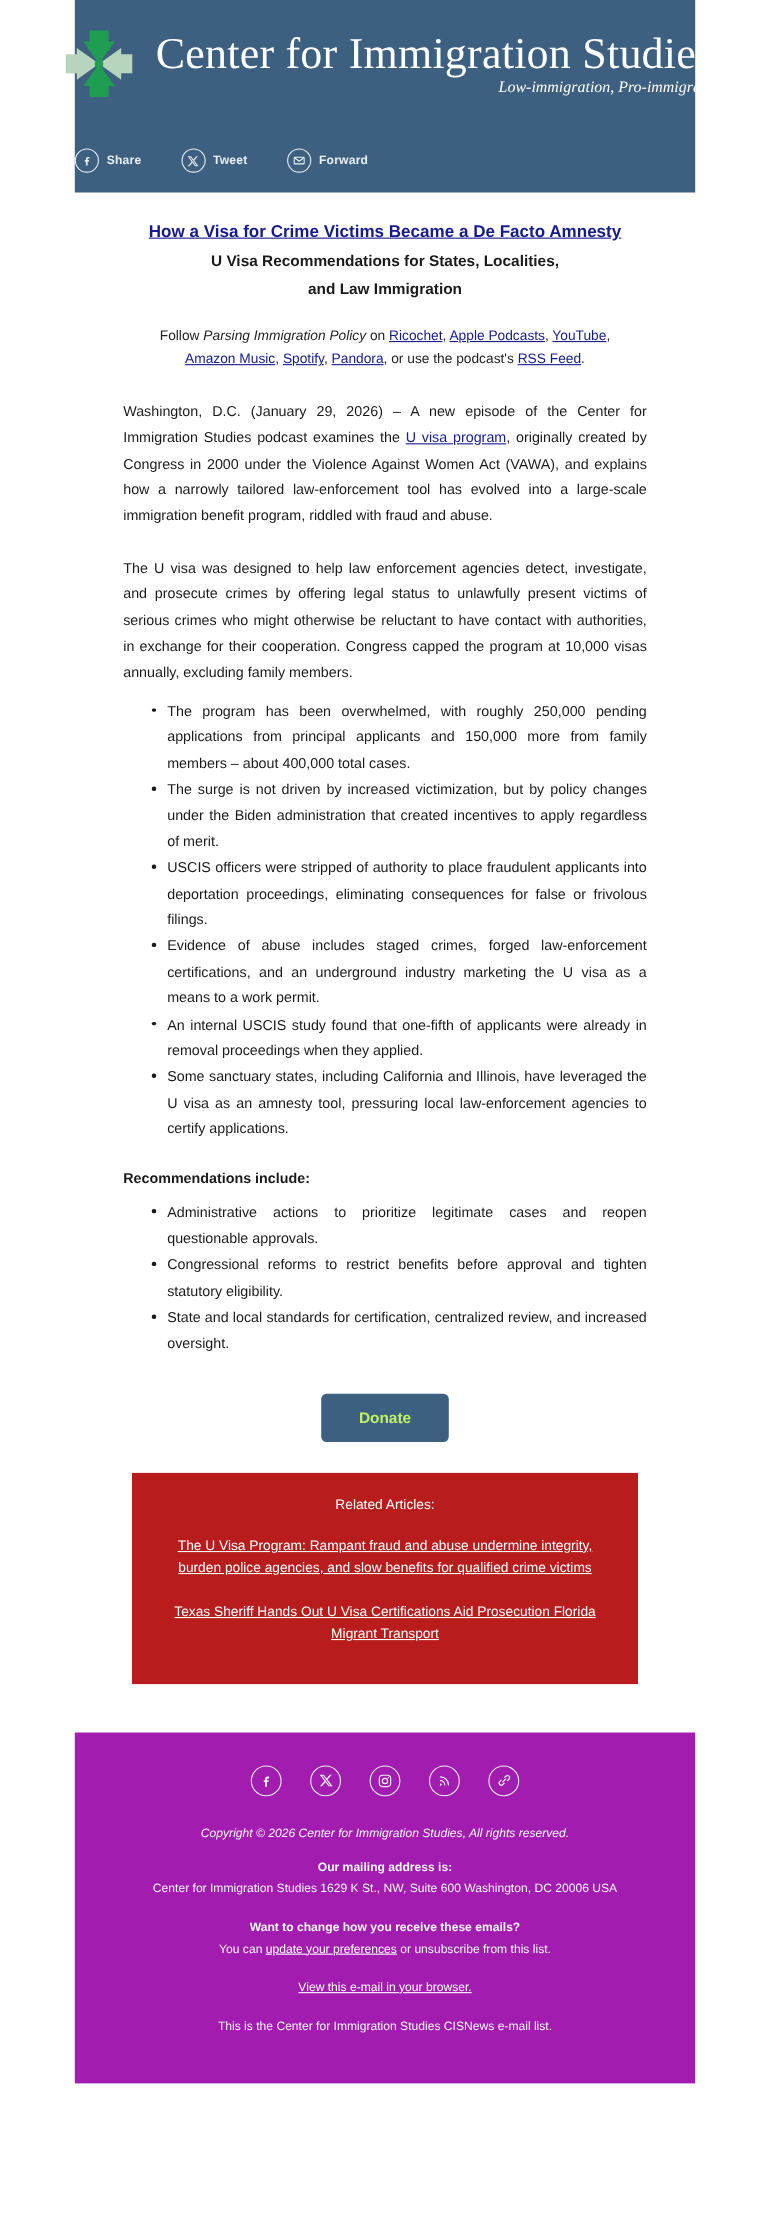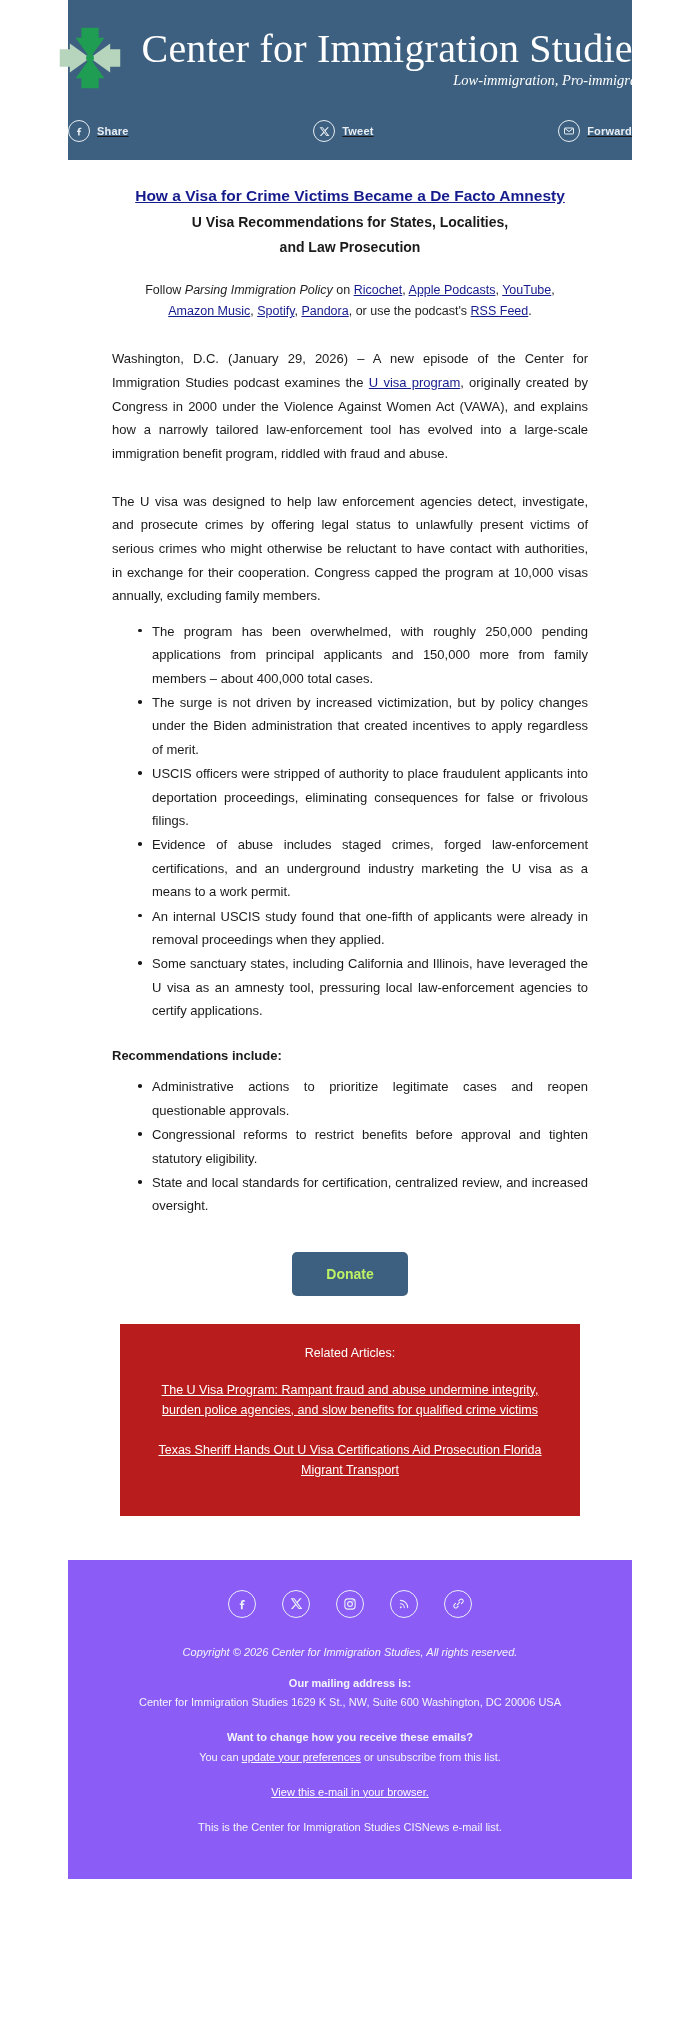--- a/index.html
+++ b/index.html
@@ -56,24 +56,23 @@
     color: #ffffff;
     font-size: 14.5px;
     margin-top: 2px;
     text-align: right;
     white-space: nowrap;
   }
 
   .share-row {
     display: flex;
     align-items: center;
-    justify-content: space-between;
+    justify-content: flex-start;
     gap: 36px;
-    margin-top: 26px;
-    text-decoration: underline;
+    margin-top: 41px;
   }
   .share-item {
     display: flex;
     align-items: center;
     gap: 7px;
     cursor: pointer;
   }
   .share-ring {
     width: 20px;
     height: 20px;
@@ -202,21 +201,21 @@
     font-size: 12.5px;
     line-height: 1.6;
     text-decoration: underline;
     margin-bottom: 20px;
     cursor: pointer;
   }
   .related-link:last-child { margin-bottom: 0; }
 
   
   .footer {
-    background: #8b5cf6;
+    background: #a21caf;
     margin-top: 34px;
     padding: 30px 40px 42px 40px;
     text-align: center;
   }
   .footer-social {
     display: flex;
     justify-content: center;
     gap: 26px;
     margin-bottom: 28px;
   }
@@ -307,21 +306,21 @@
         <span class="share-label">Forward</span>
       </div>
 
     </div>
   </div>
 
   <div class="content">
 
     <div class="headline">How a Visa for Crime Victims Became a De Facto Amnesty</div>
     <div class="subhead">U Visa Recommendations for States, Localities,</div>
-    <div class="subhead">and Law Prosecution</div>
+    <div class="subhead">and Law Immigration</div>
 
     <div class="follow-line">
       <span>Follow </span><i>Parsing Immigration Policy</i><span> on </span><a class="inline-link">Ricochet</a>, <a class="inline-link">Apple Podcasts</a>, <a class="inline-link">YouTube</a>, <a class="inline-link">Amazon Music</a>, <a class="inline-link">Spotify</a>, <a class="inline-link">Pandora</a><span>, or use the podcast's </span><a class="inline-link">RSS Feed</a><span>.</span>
     </div>
 
     <div class="para">
       <span>Washington, D.C. (January 29, 2026) – A new episode of the Center for Immigration Studies podcast examines the </span><a class="inline-link">U visa program</a><span>, originally created by Congress in 2000 under the Violence Against Women Act (VAWA), and explains how a narrowly tailored law-enforcement tool has evolved into a large-scale immigration benefit program, riddled with fraud and abuse.</span>
     </div>
 
     <div class="para">The U visa was designed to help law enforcement agencies detect, investigate, and prosecute crimes by offering legal status to unlawfully present victims of serious crimes who might otherwise be reluctant to have contact with authorities, in exchange for their cooperation. Congress capped the program at 10,000 visas annually, excluding family members.</div>

